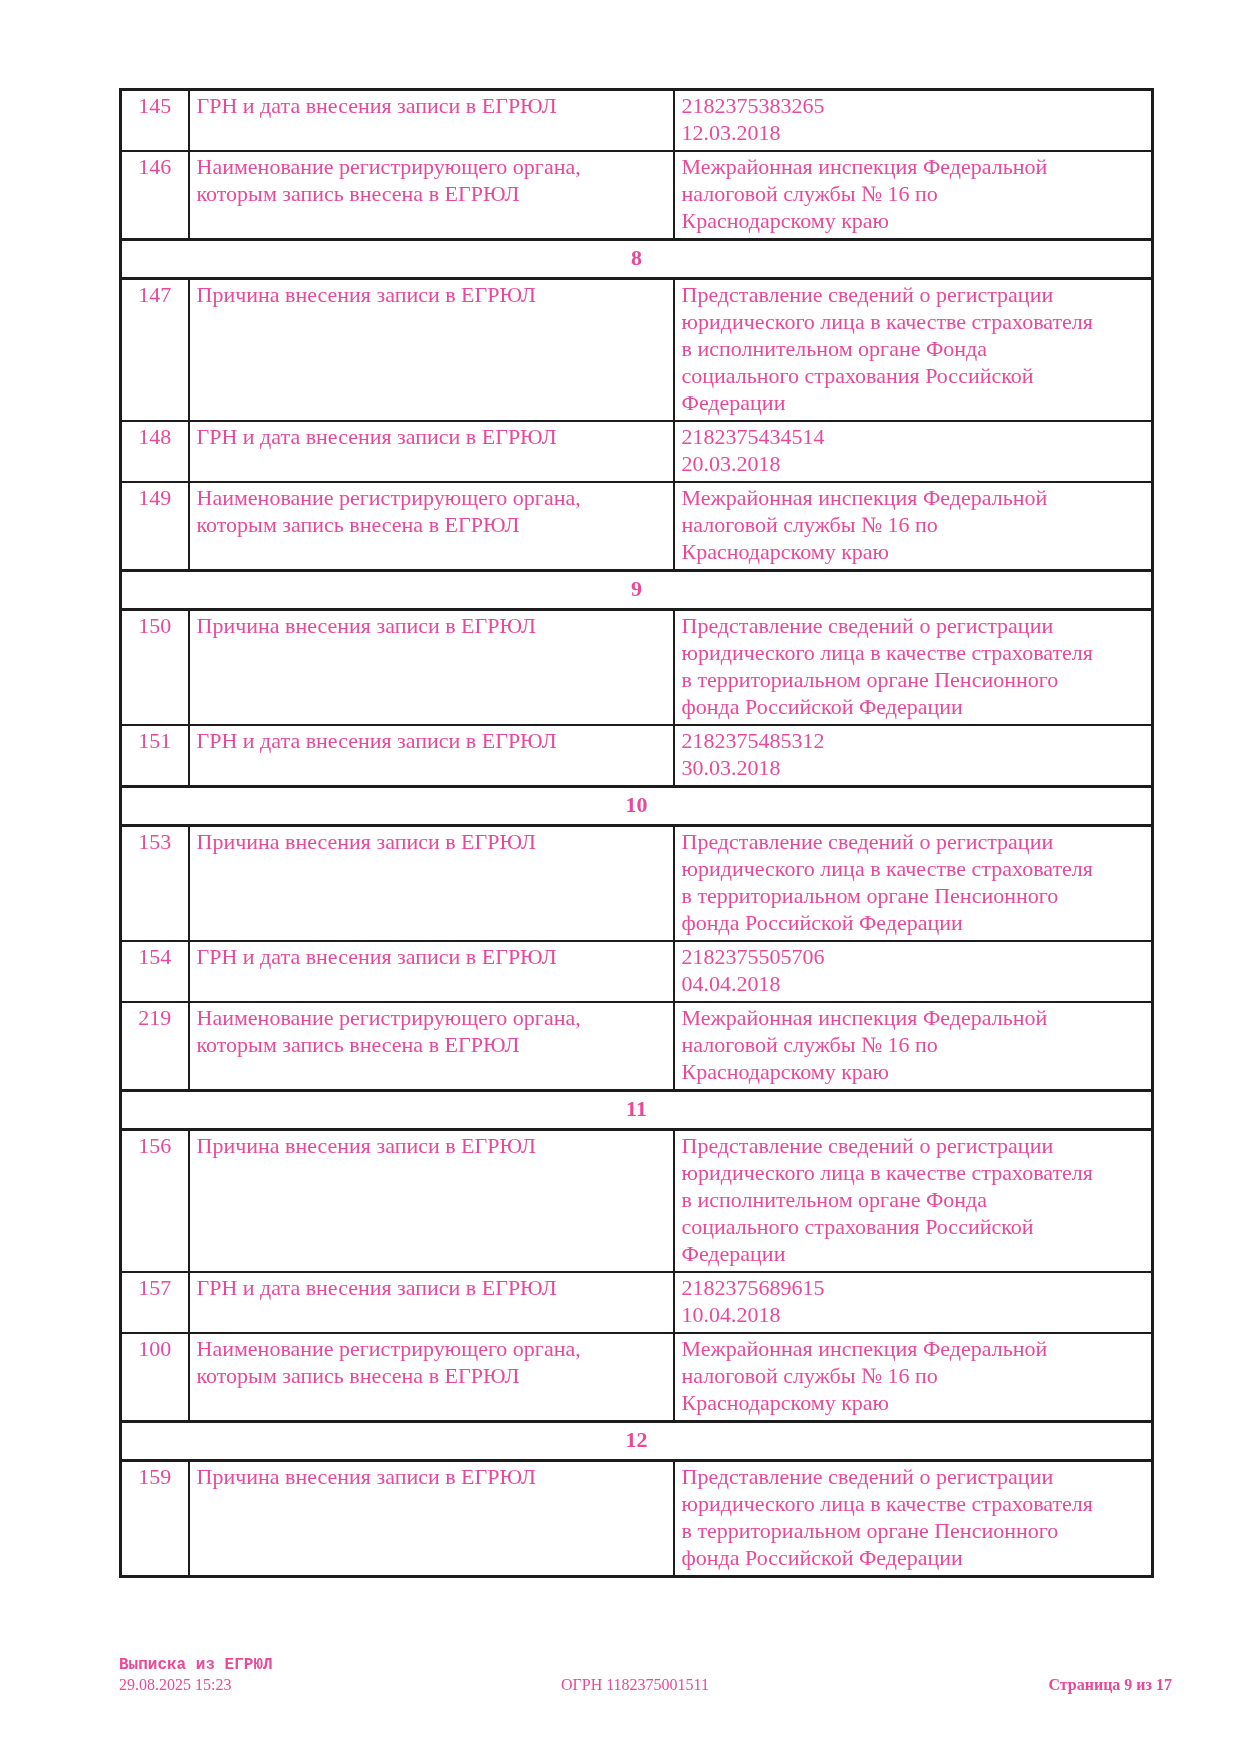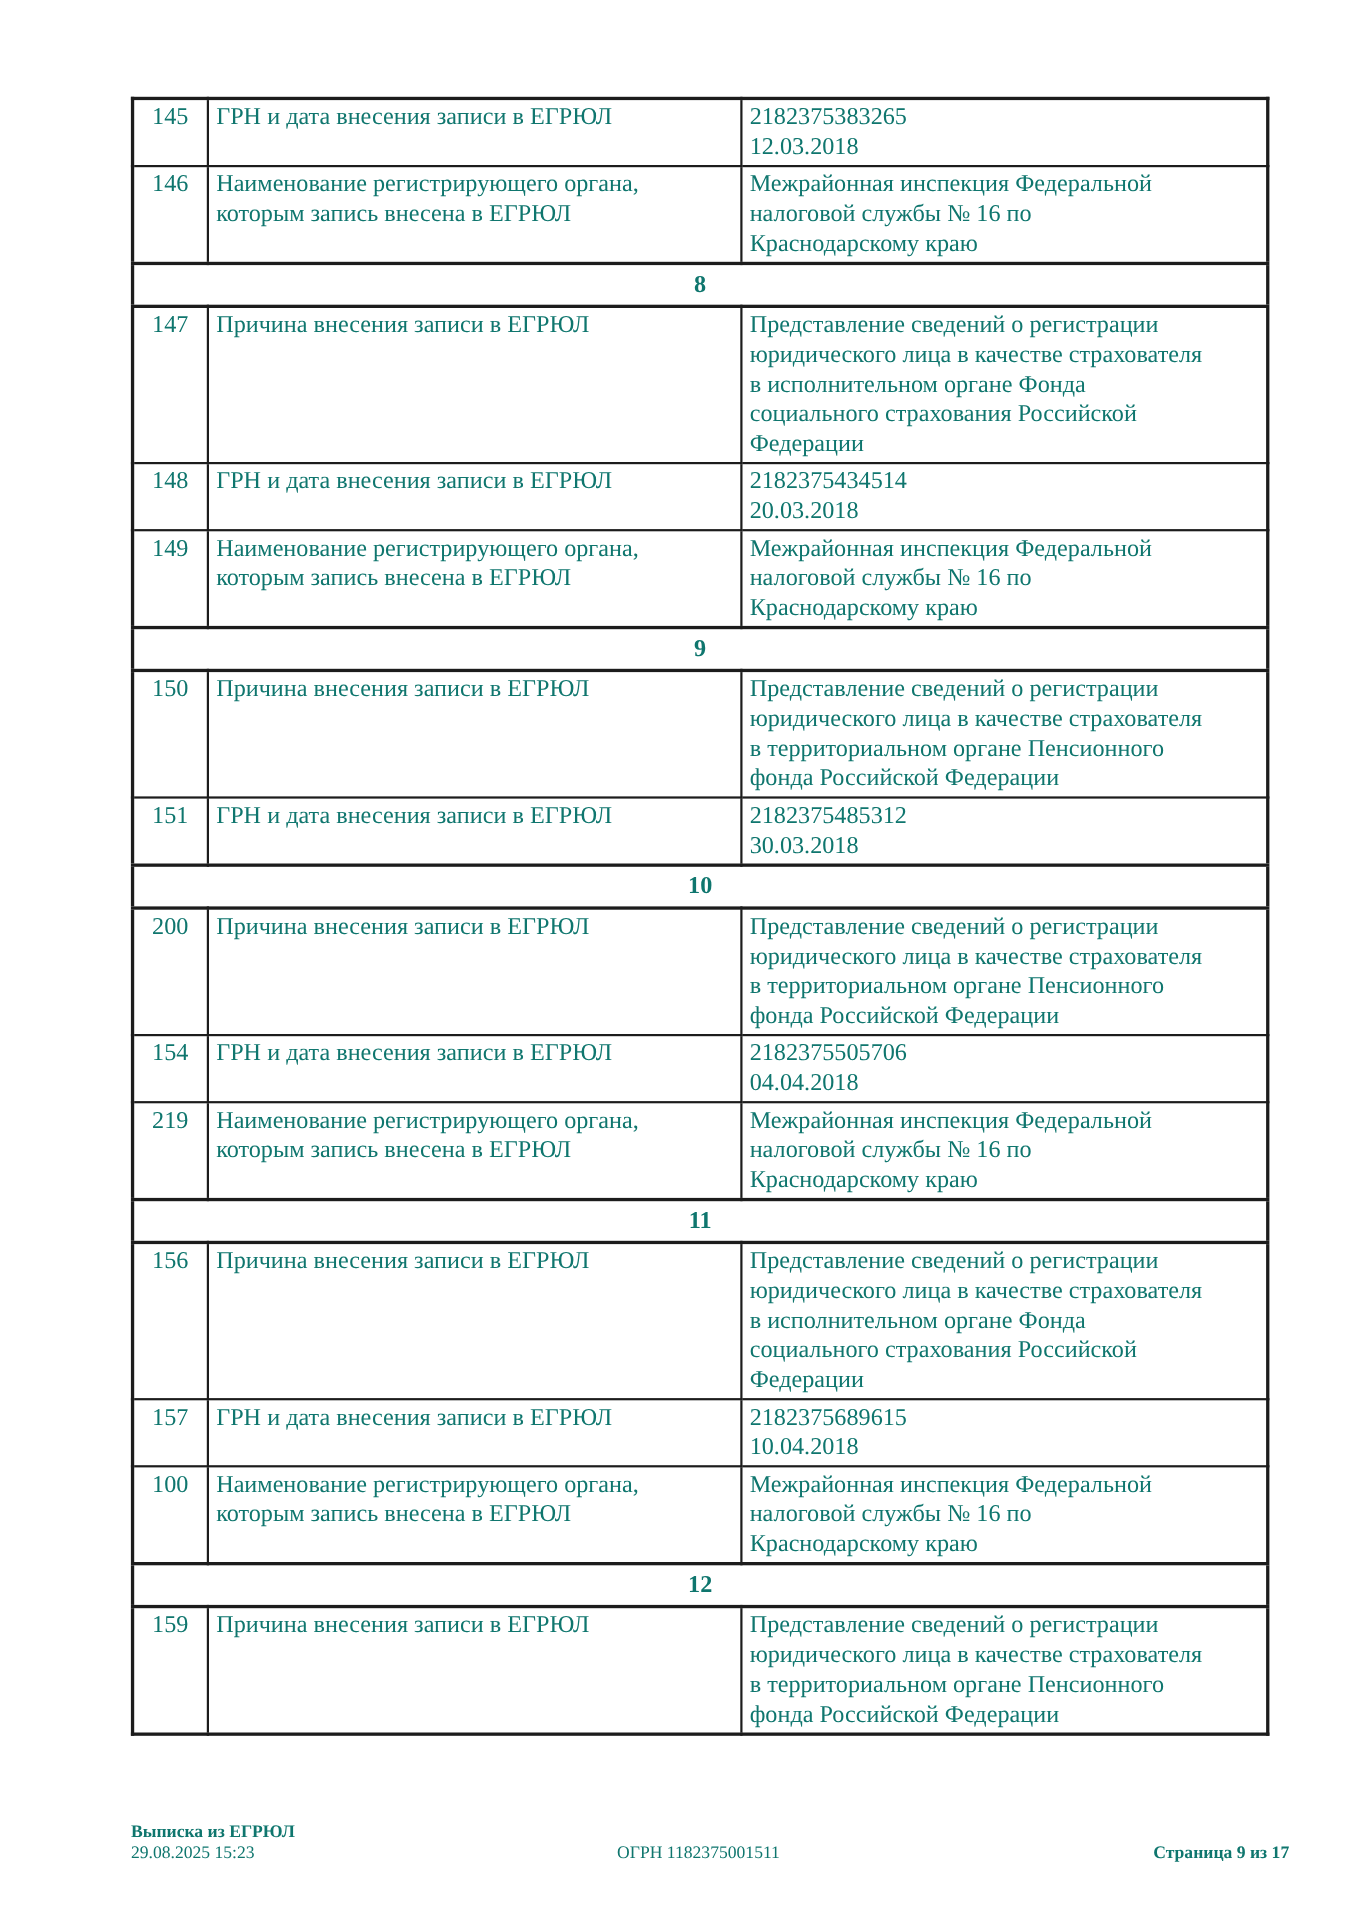--- a/index.html
+++ b/index.html
@@ -2,21 +2,21 @@
 <html><head>
 <meta charset="utf-8">
 <style>
   html, body { margin: 0; padding: 0; background: #ffffff; }
   .page {
     position: relative;
     width: 1240px;
     height: 1755px;
     background: #ffffff;
     font-family: "Liberation Serif", "DejaVu Serif", serif;
-    color: #0f766e;
+    color: #ec4899;
     overflow: hidden;
   }
   table.registry {
     position: absolute;
     left: 119px;
     top: 88px;
     width: 1032px;
     border-collapse: collapse;
     table-layout: fixed;
     border: 3px solid #1c1c1c;
@@ -43,21 +43,21 @@
   .footer {
     position: absolute;
     left: 119px;
     top: 1656px;
     width: 1053px;
     height: 44px;
     font-size: 16px;
     line-height: 19px;
   }
   .footer-left  { position: absolute; left: 0; top: 0; }
-  .footer-left .doc-type { font-weight: bold; }
+  .footer-left .doc-type { font-weight: bold; font-family: Liberation Mono, monospace; }
   .footer-center {
     position: absolute; left: 49%; top: 19px;
     transform: translateX(-50%); white-space: nowrap;
   }
   .footer-right { position: absolute; right: 0; top: 19px; white-space: nowrap; font-weight: bold; }
 </style>
 </head>
 <body>
 
 <div class="page">
@@ -151,21 +151,21 @@
           </td>
           <td>
             <div class="line">2182375485312</div>
             <div class="line">30.03.2018</div>
           </td>
         </tr>
         <tr class="section">
           <td colspan="3">10</td>
         </tr>
         <tr>
-          <td class="num">200</td>
+          <td class="num">153</td>
           <td>
             <div class="line">Причина внесения записи в ЕГРЮЛ</div>
           </td>
           <td>
             <div class="line">Представление сведений о регистрации</div>
             <div class="line">юридического лица в качестве страхователя</div>
             <div class="line">в территориальном органе Пенсионного</div>
             <div class="line">фонда Российской Федерации</div>
           </td>
         </tr>

